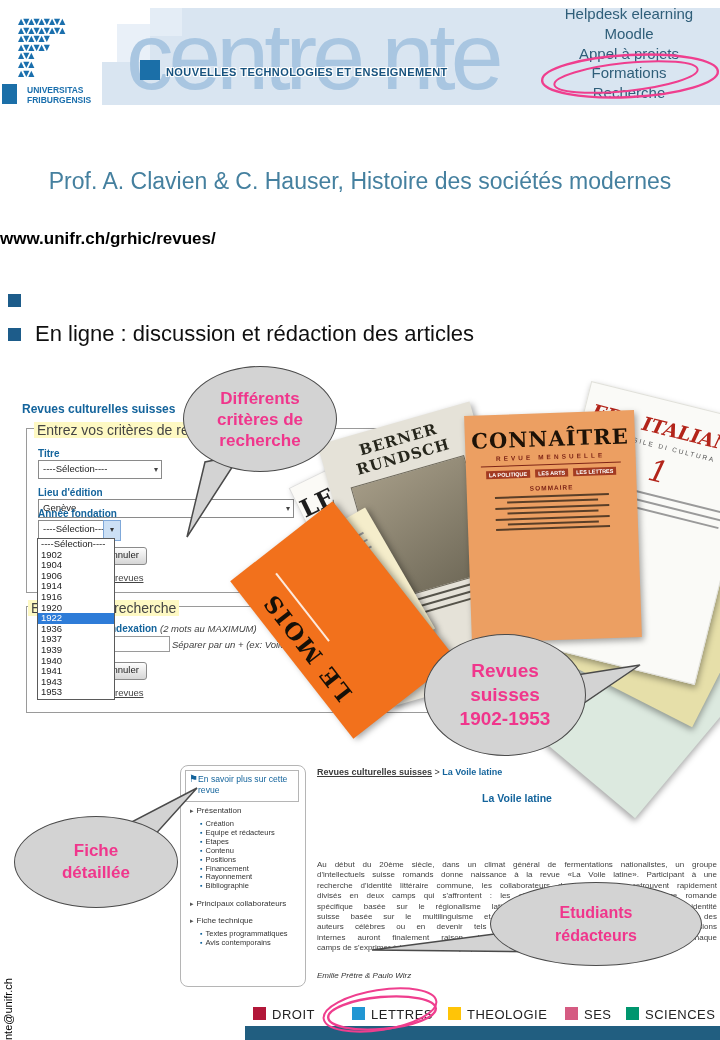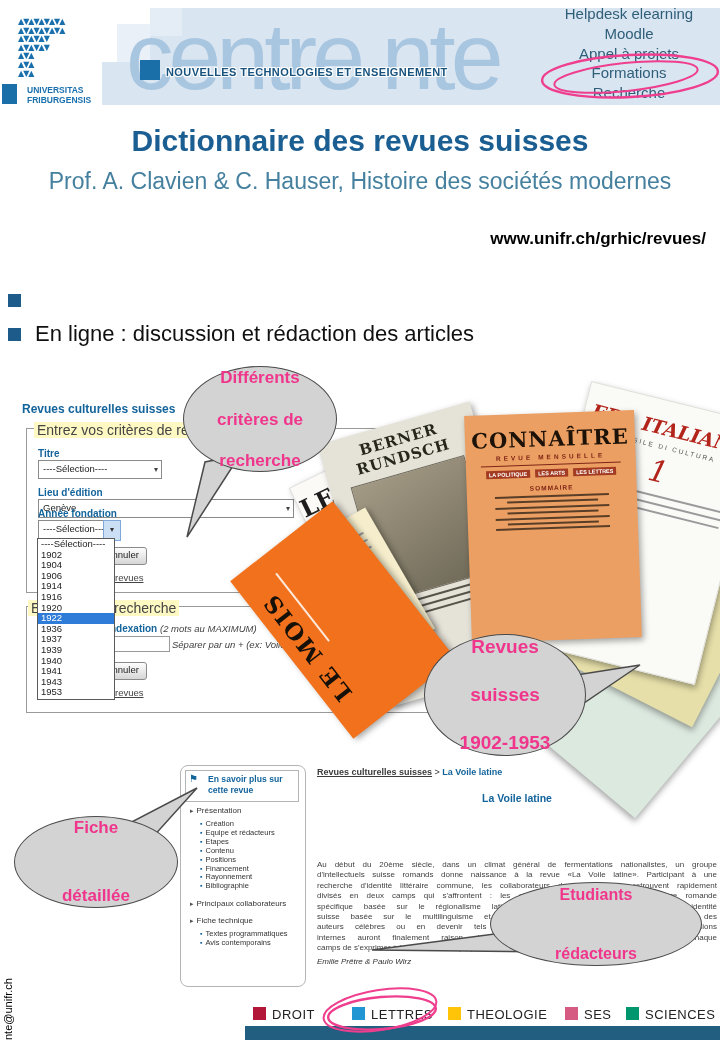--- a/index.html
+++ b/index.html
@@ -28,22 +28,22 @@
   #top-menu{position:absolute;right:2px;top:4px;width:178px;text-align:center;
      font-size:15px;line-height:19.8px;color:#2F5E79;z-index:3;}
   #top-menu .mi{cursor:pointer;}
   #menu-circle{position:absolute;left:538px;top:50px;z-index:4;pointer-events:none;}
 
   
   #slide-title{position:absolute;left:0;top:124px;width:720px;text-align:center;
      font-size:30px;font-weight:bold;color:#1B5E92;}
   #slide-sub{position:absolute;left:0;top:168px;width:720px;text-align:center;
      font-size:23px;color:#45809F;}
-  #slide-url{position:absolute;left:0;top:229px;width:692px;text-align:right;
-     font-size:17px;font-weight:bold;color:#000;margin-left:14px;}
+  #slide-url{position:absolute;left:0;top:229px;width:692px;text-align:left;
+     font-size:17px;font-weight:bold;color:#000;}
   .bullet-row{position:absolute;left:8px;width:700px;font-size:22px;color:#101010;}
   .bullet-sq{display:inline-block;width:13px;height:13px;background:#1D5C8A;margin-right:14px;}
   #bullet1{top:287px;} #bullet2{top:321px;}
 
   
   #form{position:absolute;left:14px;top:398px;width:434px;height:325px;font-size:10px;z-index:4;}
   #form-heading{position:absolute;left:8px;top:4px;font-size:12px;font-weight:bold;color:#14649C;}
   .fset{position:absolute;border:1px solid #9a9a9a;background:transparent;}
   #fset1{left:12px;top:30px;width:418px;height:163px;}
   #fset2{left:12px;top:208px;width:420px;height:105px;}
@@ -124,41 +124,41 @@
   .conn-lines{margin:4px 20px;}
   .conn-lines div{height:2px;background:rgba(40,30,20,.75);margin:3.4px auto;}
   .conn-lines div:nth-child(odd){width:88%;} .conn-lines div:nth-child(even){width:70%;}
 
   
   #detail{position:absolute;left:175px;top:762px;width:545px;height:228px;z-index:5;font-size:8px;}
   #sidebar{position:absolute;left:5px;top:3px;width:124px;height:220px;background:#fff;
      border:1px solid #b5b5b5;border-radius:8px;}
   #sb-header{position:absolute;left:4px;top:4px;width:112px;height:30px;border:1px solid #b5b5b5;background:#fff;}
   #sb-header .flag{position:absolute;left:3px;top:2px;color:#14649C;font-size:10px;}
-  #sb-header .txt{position:absolute;left:22px;top:3px;width:95px;font-weight:bold;
+  #sb-header .txt{position:absolute;left:12px;top:3px;width:95px;font-weight:normal;
      color:#14649C;font-size:8.6px;line-height:10.5px;}
   #sb-menu{position:absolute;left:9px;top:40px;width:112px;color:#333;}
   .sb-sec{margin-top:8px;font-size:8px;cursor:pointer;}
   .sb-sec .ar{color:#555;font-size:7px;margin-right:3px;}
   .sb-items{margin:5px 0 0 10px;}
   .sb-items div{font-size:7.5px;line-height:8.9px;cursor:pointer;}
   .sb-items .bu{color:#14649C;margin-right:3px;font-size:7px;}
   #crumb{position:absolute;left:142px;top:5px;font-size:9px;color:#333;}
   #crumb .lnk{font-weight:bold;text-decoration:underline;color:#3b3b3b;cursor:pointer;}
   #crumb .cur{font-weight:bold;color:#14649C;}
   #art-title{position:absolute;left:142px;top:30px;width:400px;text-align:center;
      font-weight:bold;font-size:10.5px;color:#14649C;}
   #para{position:absolute;left:142px;top:98px;width:400px;color:#3f3f3f;font-size:8px;}
   #para .pline{line-height:10.4px;text-align:justify;text-align-last:justify;}
   #para .pl-last{text-align-last:left;}
-  #signature{position:absolute;left:142px;top:195px;font-style:italic;font-size:8px;color:#333;}
+  #signature{position:absolute;left:142px;top:209px;font-style:italic;font-size:8px;color:#333;}
 
   
   .bubble{position:absolute;background:#D3D3D3;border:1.6px solid #4a4a4a;border-radius:50%;
-     display:flex;flex-direction:column;align-items:center;justify-content:space-between;
+     display:flex;flex-direction:column;align-items:center;justify-content:center;
      text-align:center;color:#F0368C;font-weight:bold;z-index:30;}
   .tail{position:absolute;z-index:29;}
   #bub-criteria{left:183px;top:366px;width:152px;height:104px;font-size:17px;line-height:21px;}
   #bub-revues{left:424px;top:634px;width:160px;height:120px;font-size:19px;line-height:24px;}
   #bub-fiche{left:14px;top:816px;width:162px;height:90px;font-size:17px;line-height:22px;}
   #bub-etudiants{left:490px;top:882px;width:210px;height:82px;font-size:16px;line-height:23px;}
 
   
   .leg-sq{position:absolute;top:1007px;width:13px;height:13px;}
   .leg-lb{position:absolute;top:1007px;font-size:13px;color:#222;letter-spacing:.5px;}
@@ -204,21 +204,20 @@
       <div class="mi">Appel à projets</div>
       <div class="mi">Formations</div>
       <div class="mi">Recherche</div>
     </div>
     <svg id="menu-circle" width="182" height="52">
       <ellipse cx="92" cy="26" rx="88" ry="21" fill="none" stroke="#EF3E8E" stroke-width="2.4" transform="rotate(-3 92 26)"></ellipse>
       <ellipse cx="88" cy="27" rx="72" ry="14" fill="none" stroke="#EF3E8E" stroke-width="2" transform="rotate(-6 88 27)"></ellipse>
     </svg>
   </div>
 
-  <div id="slide-title">Dictionnaire des revues suisses</div>
   <div id="slide-sub">Prof. A. Clavien &amp; C. Hauser, Histoire des sociétés modernes</div>
   <div id="slide-url">www.unifr.ch/grhic/revues/</div>
 
   <div id="bullet1" class="bullet-row">
     <span class="bullet-sq"></span>
   </div>
   <div id="bullet2" class="bullet-row">
     <span class="bullet-sq"></span><span>En ligne : discussion et rédaction des articles</span>
   </div>
 

